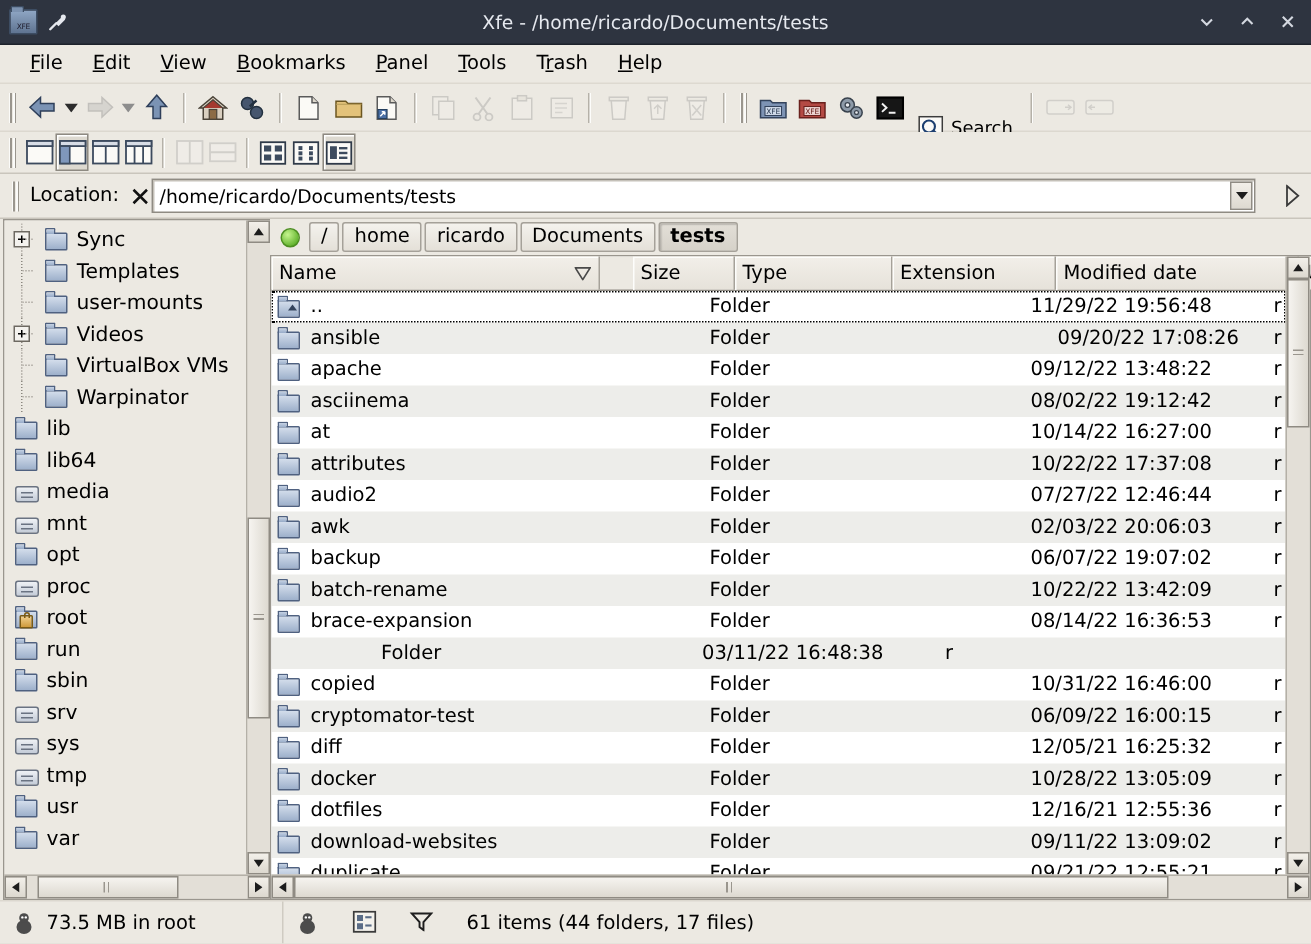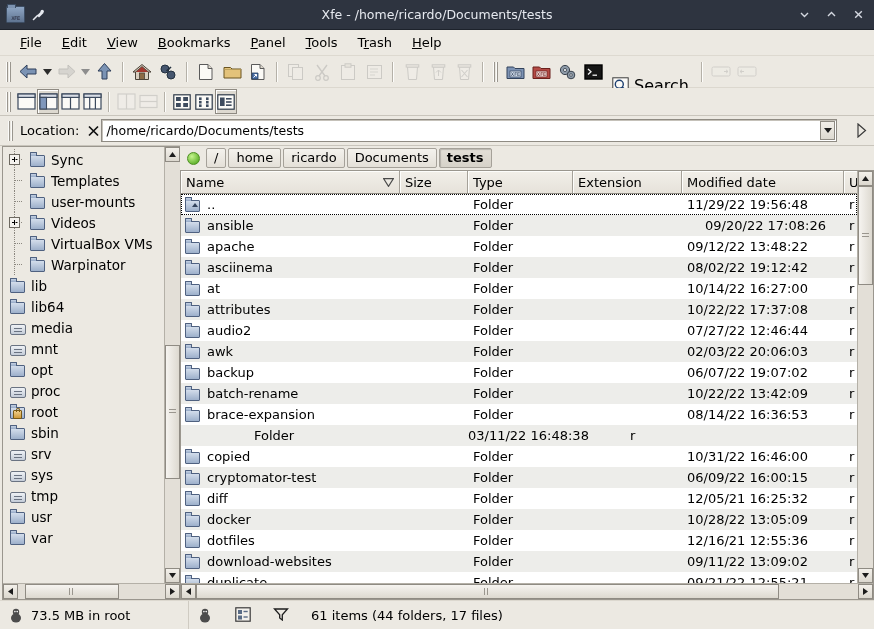--- a/index.html
+++ b/index.html
@@ -120,21 +120,21 @@
   .tbtn.disabled { opacity: 0.32; }
   .arrowmini {
     width: 12px; height: 25px; display: flex; align-items: center; justify-content: center;
     cursor: default;
   }
   .search-btn {
     display: flex; align-items: center; gap: 4px;
     padding: 2px 6px 2px 3px; height: 25px; cursor: default;
     border: 1px solid transparent; box-sizing: border-box;
   }
-  .search-btn span { font-size: 16px; margin-top: 27px; }
+  .search-btn span { font-size: 12px; margin-top: 27px; }
 
   
   .locbar {
     height: 29px; flex: 0 0 29px;
     background: #ece9e2;
     display: flex; align-items: center;
     padding: 0 4px;
     border-bottom: 1px solid #c9c5bc;
   }
   .loc-label { font-size: 13px; margin: 0 6px 0 3px; }
@@ -896,20 +896,27 @@
                   </span>
                   <span class="tree-label">proc</span>
                 </div>
                 <div class="tree-row">
                   <span style="width: 4px; flex: 0 0 4px;"></span>
                   <span class="ficon">
                     <span class="folder"></span>
                     <span class="lockbadge"></span>
                   </span>
                   <span class="tree-label">root</span>
+                </div>
+                <div class="tree-row">
+                  <span style="width: 4px; flex: 0 0 4px;"></span>
+                  <span class="ficon">
+                    <span class="folder"></span>
+                  </span>
+                  <span class="tree-label">run</span>
                 </div>
                 <div class="tree-row">
                   <span style="width: 4px; flex: 0 0 4px;"></span>
                   <span class="ficon">
                     <span class="folder"></span>
                   </span>
                   <span class="tree-label">sbin</span>
                 </div>
                 <div class="tree-row">
                   <span style="width: 4px; flex: 0 0 4px;"></span>
@@ -999,21 +1006,21 @@
           <div class="listcol">
             <div class="colheader" id="colheader">
                 <div class="colh" style="width: 219px; flex: 0 0 219px;">
                   <span>Name</span>
                   <span class="sortmark">
                     <svg width="11" height="9" viewBox="0 0 11 9">
                       <polygon points="0.6,0.6 10.4,0.6 5.5,8.4" fill="none" stroke="#4a4a4a" stroke-width="1.1"></polygon>
                     </svg>
                   </span>
                 </div>
-                <div class="colh" style="width: 68px; flex: 0 0 68px;">
+                <div class="colh" style="width: 68px; flex: 0 0 68px; margin-left: 22px;">
                   <span>Size</span>
                 </div>
                 <div class="colh" style="width: 105px; flex: 0 0 105px;">
                   <span>Type</span>
                 </div>
                 <div class="colh" style="width: 109px; flex: 0 0 109px;">
                   <span>Extension</span>
                 </div>
                 <div class="colh" style="width: 162px; flex: 0 0 162px;">
                   <span>Modified date</span>

